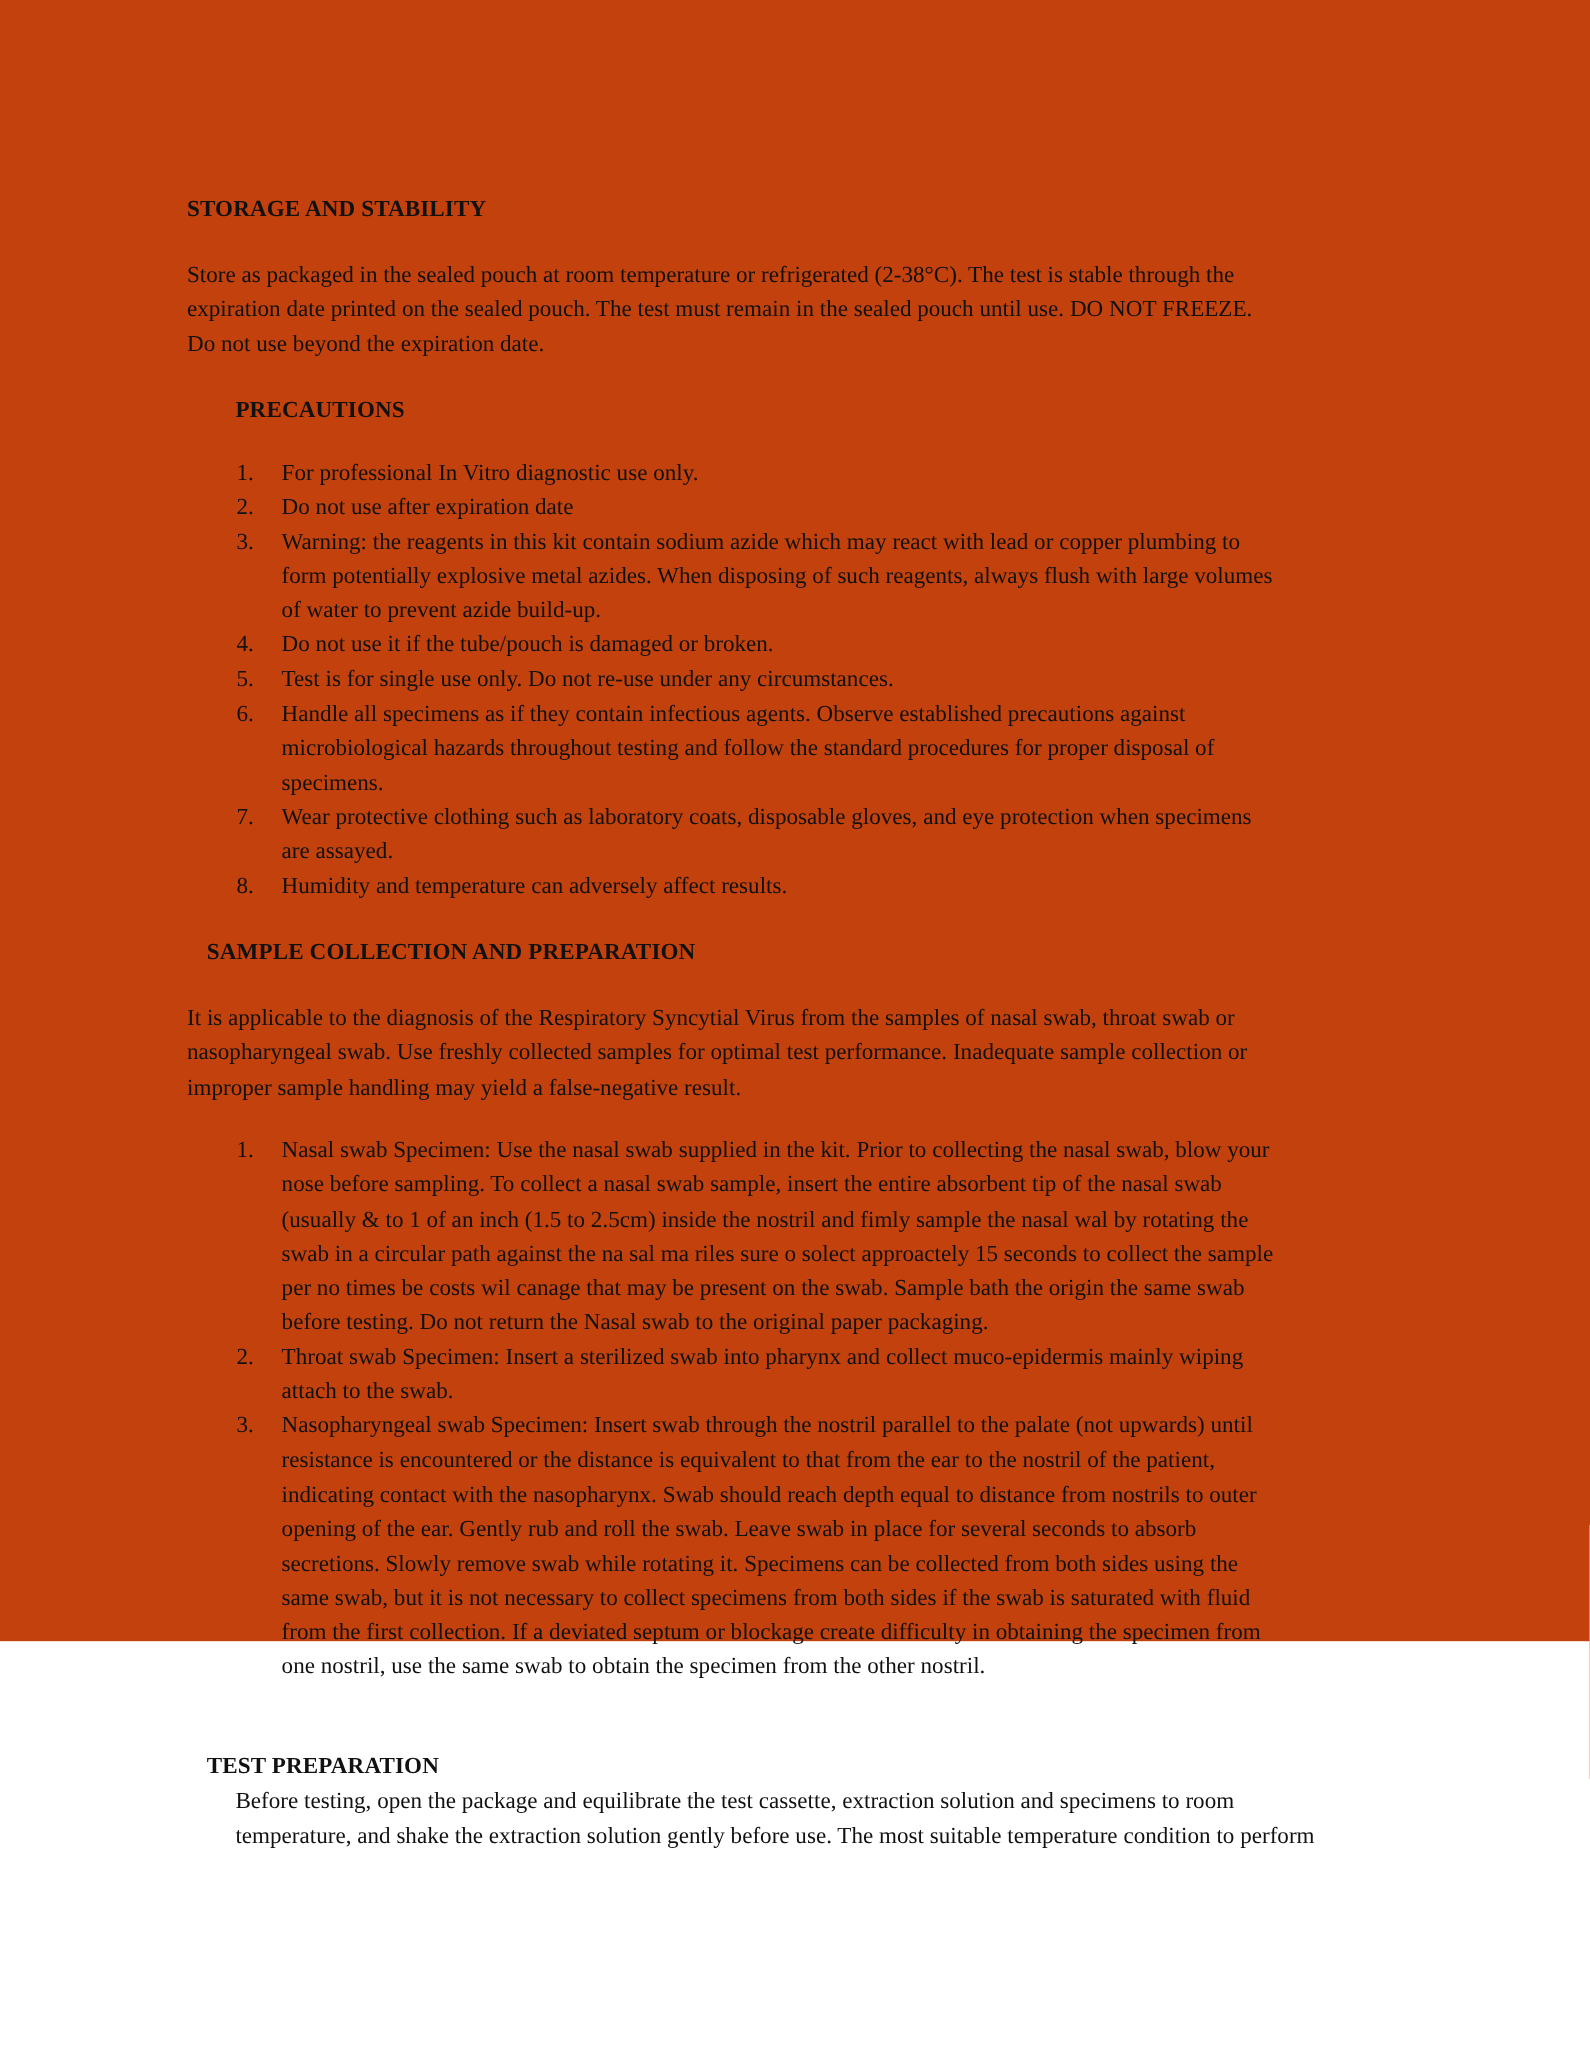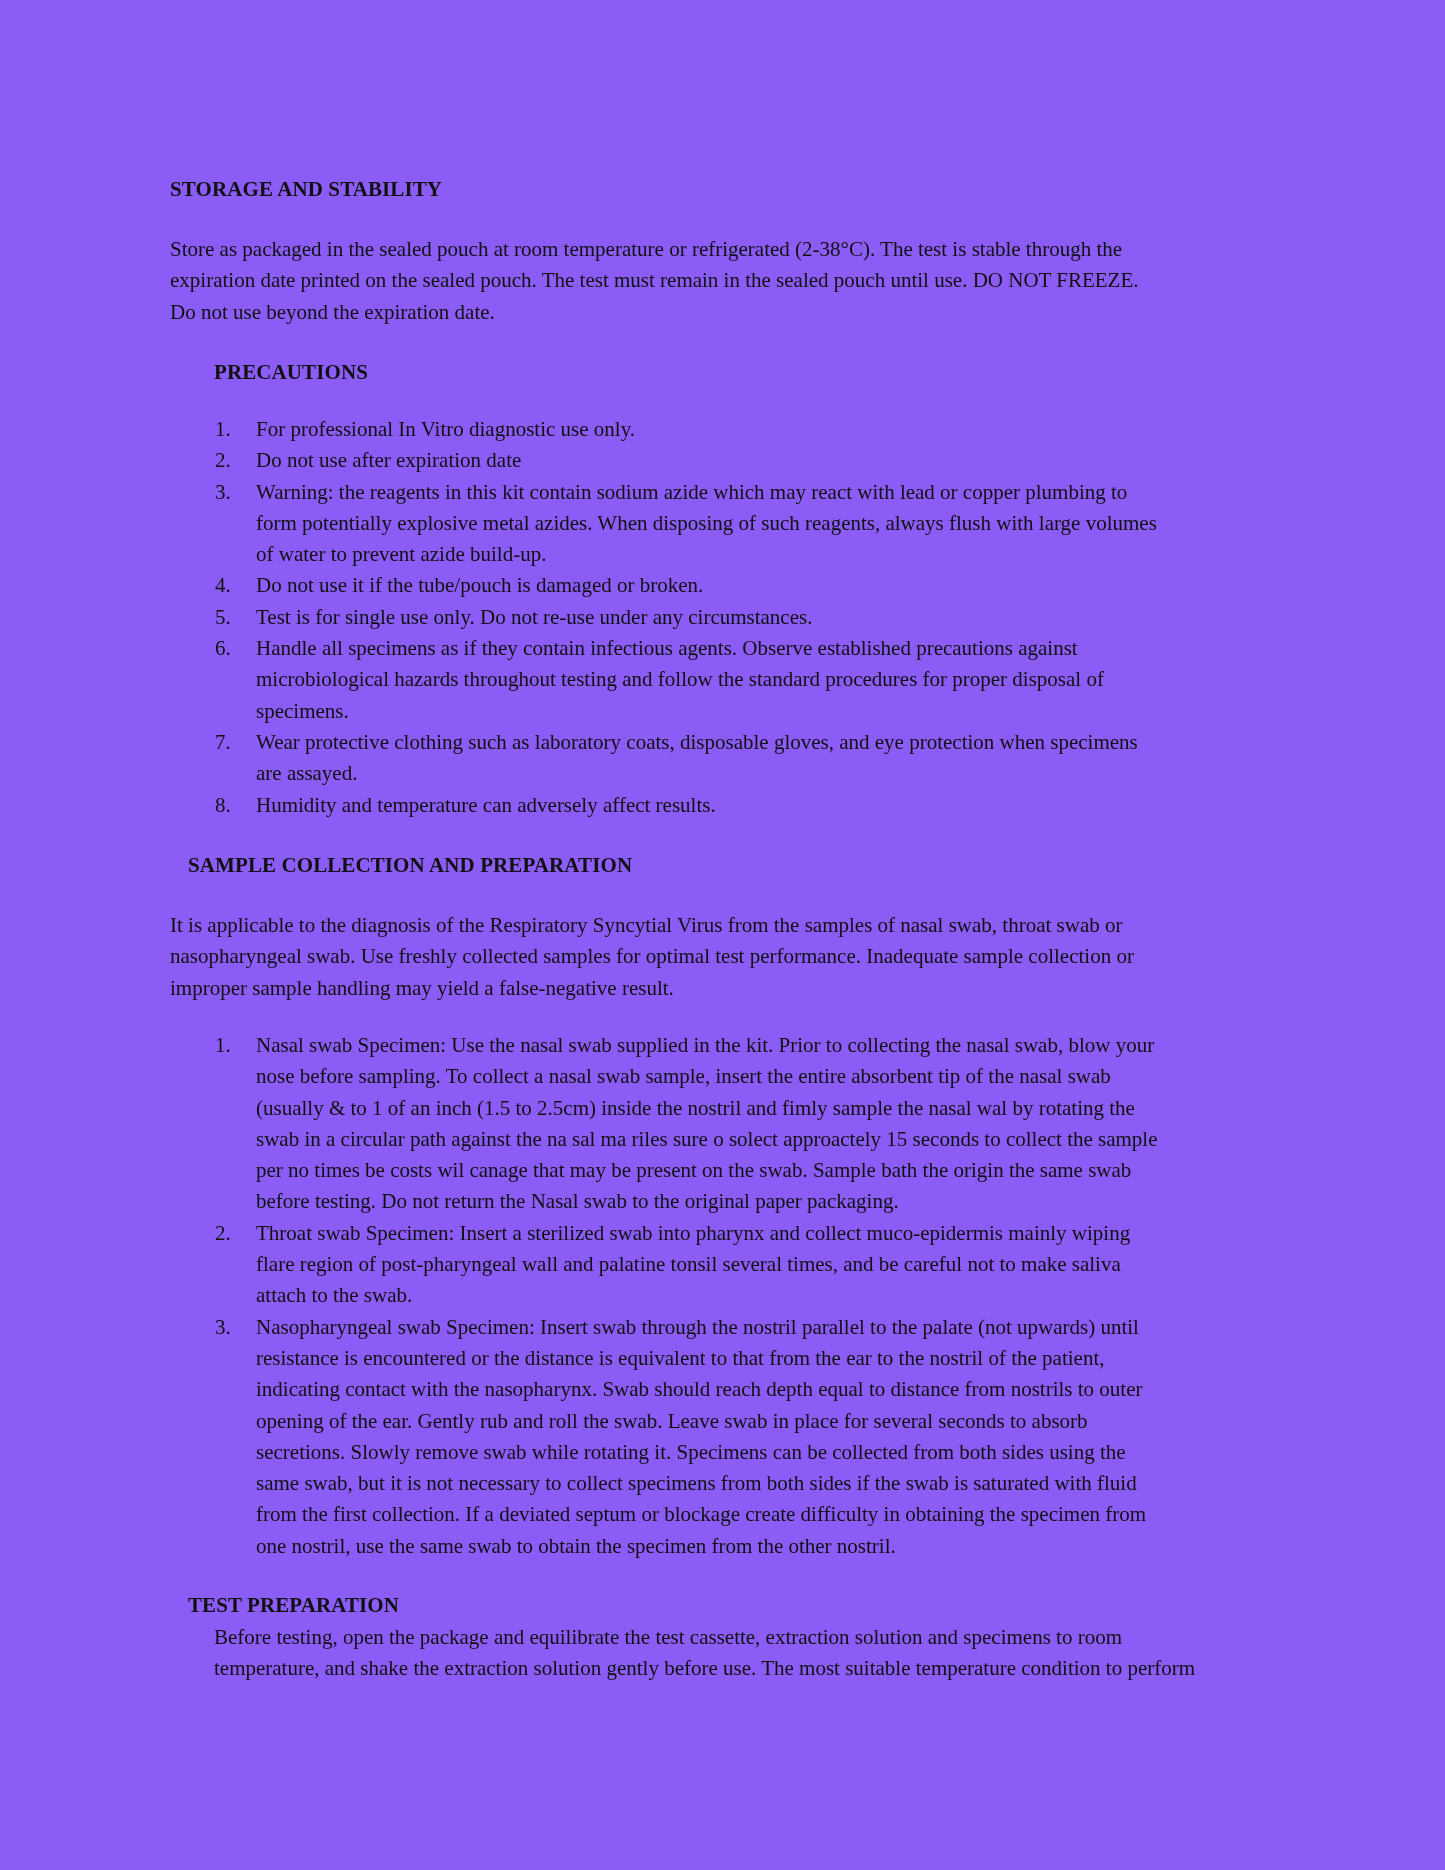--- a/index.html
+++ b/index.html
@@ -1,18 +1,18 @@
 <!DOCTYPE html>
 <html><head>
 <meta charset="utf-8">
 <style>
   html, body { margin: 0; padding: 0; background: #ffffff; }
   body { width: 1445px; height: 1870px; position: relative; overflow: hidden;
          font-family: "Liberation Serif", "DejaVu Serif", serif; color: #111111; }
-  .page { position: absolute; left: 0; top: 0; width: 1445px; height: 1870px; background: #8b5cf6; }
+  .page { position: absolute; left: 0; top: 0; width: 1445px; height: 1492px; background: #c2410c; }
   .heading { position: absolute; font-weight: bold; font-size: 21px; line-height: 31.3px; white-space: nowrap; letter-spacing: 0.1px; }
   .para { position: absolute; left: 170px; font-size: 21px; line-height: 31.3px; }
   .line { display: block; white-space: nowrap; height: 31.3px; }
   .list { position: absolute; left: 170px; font-size: 21px; line-height: 31.3px; margin: 0; padding: 0; list-style: none; }
   .li { position: relative; padding-left: 86px; }
   .num { position: absolute; left: 45px; top: 0; white-space: nowrap; }
 </style>
 </head>
 <body>
 
@@ -78,21 +78,20 @@
       <span class="line">Nasal swab Specimen: Use the nasal swab supplied in the kit. Prior to collecting the nasal swab, blow your</span>
       <span class="line">nose before sampling. To collect a nasal swab sample, insert the entire absorbent tip of the nasal swab</span>
       <span class="line">(usually &amp; to 1 of an inch (1.5 to 2.5cm) inside the nostril and fimly sample the nasal wal by rotating the</span>
       <span class="line">swab in a circular path against the na sal ma riles sure o solect approactely 15 seconds to collect the sample</span>
       <span class="line">per no times be costs wil canage that may be present on the swab. Sample bath the origin the same swab</span>
       <span class="line">before testing. Do not return the Nasal swab to the original paper packaging.</span>
     </div>
     <div class="li">
       <span class="num">2.</span>
       <span class="line">Throat swab Specimen: Insert a sterilized swab into pharynx and collect muco-epidermis mainly wiping</span>
-      <span class="line">flare region of post-pharyngeal wall and palatine tonsil several times, and be careful not to make saliva</span>
       <span class="line">attach to the swab.</span>
     </div>
     <div class="li">
       <span class="num">3.</span>
       <span class="line">Nasopharyngeal swab Specimen: Insert swab through the nostril parallel to the palate (not upwards) until</span>
       <span class="line">resistance is encountered or the distance is equivalent to that from the ear to the nostril of the patient,</span>
       <span class="line">indicating contact with the nasopharynx. Swab should reach depth equal to distance from nostrils to outer</span>
       <span class="line">opening of the ear. Gently rub and roll the swab. Leave swab in place for several seconds to absorb</span>
       <span class="line">secretions. Slowly remove swab while rotating it. Specimens can be collected from both sides using the</span>
       <span class="line">same swab, but it is not necessary to collect specimens from both sides if the swab is saturated with fluid</span>

